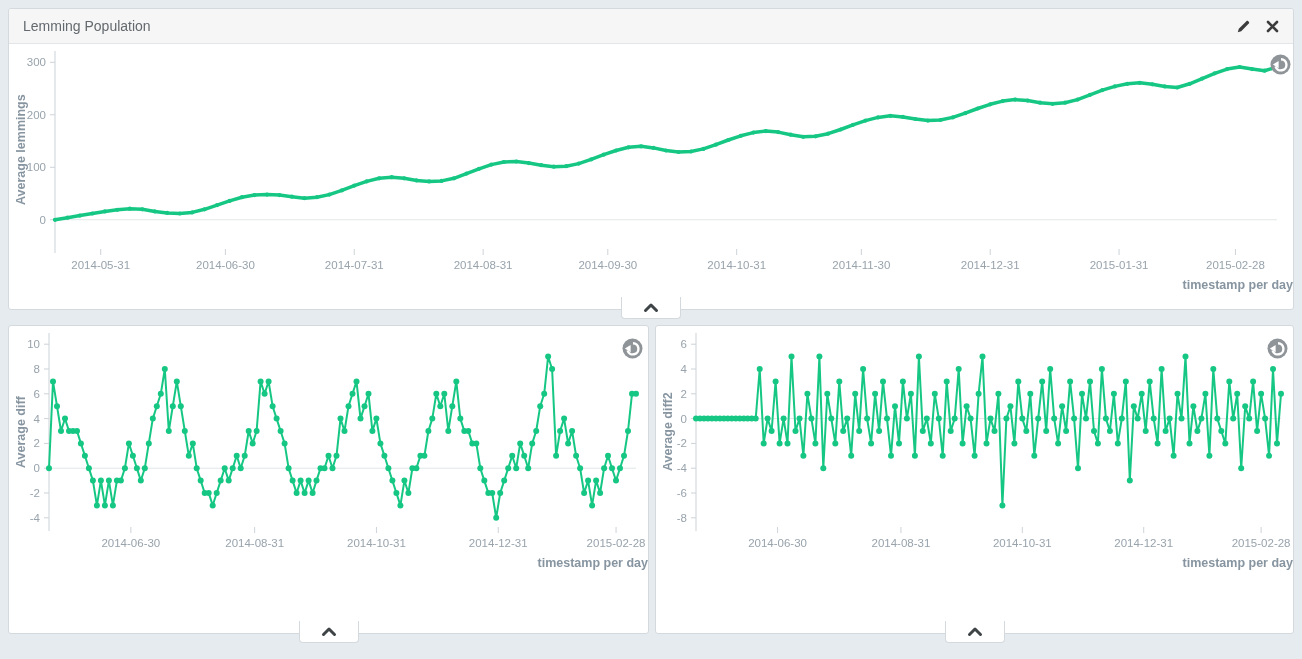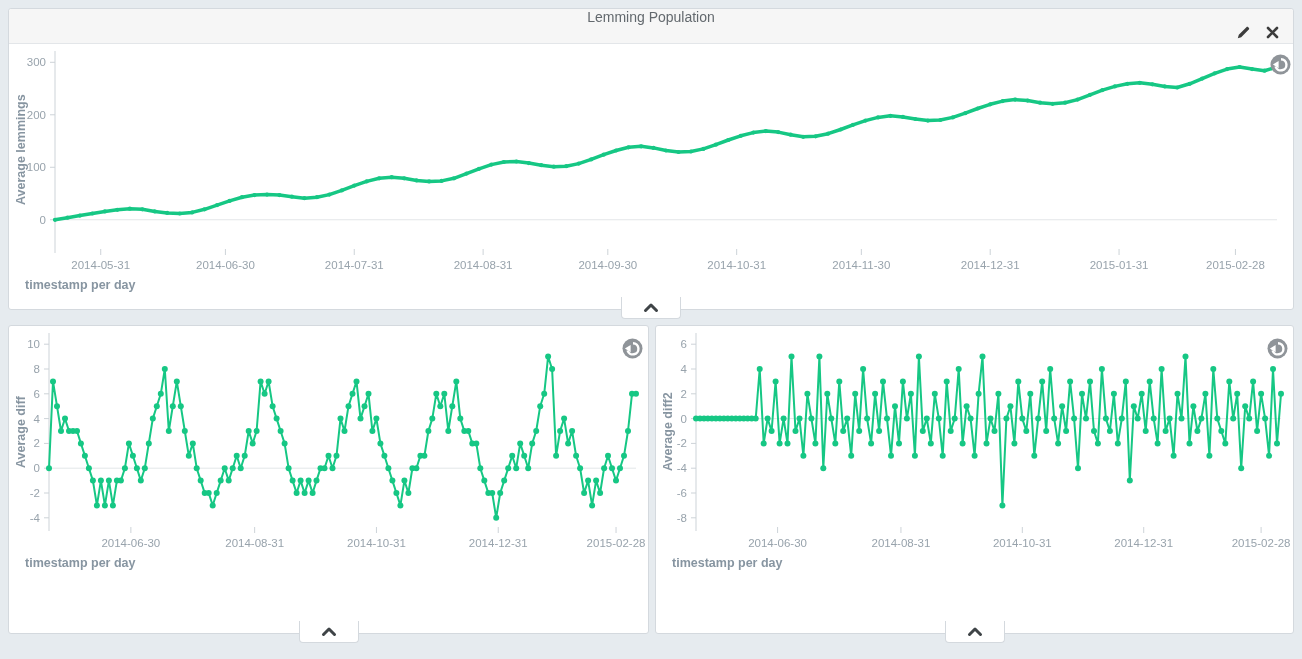--- a/index.html
+++ b/index.html
@@ -12,35 +12,34 @@
   .row{display:flex;gap:6px;margin-bottom:15px;}
   .panel{
     position:relative;background:#fff;
     border:1px solid #d4d9de;border-radius:3px;
     box-sizing:border-box;
   }
   .panel-header{
     height:34px;background:#f6f6f6;border-bottom:1px solid #e3e6e9;
     display:flex;align-items:center;padding:0 14px;
     border-radius:3px 3px 0 0;
-    flex-direction:column;
   }
   .panel-title{color:#63696e;font-size:14px;}
   .header-icons{margin-left:auto;display:flex;gap:15px;align-items:center;}
   .hicon{cursor:pointer;display:inline-flex;}
   .panel-body{position:relative;padding:2px 0 4px 0;}
   .ylabel{
     position:absolute;left:5px;top:12px;height:188px;
     writing-mode:vertical-rl;transform:rotate(180deg);
     display:flex;align-items:center;justify-content:center;
     color:#8795a1;font-weight:bold;font-size:12.5px;
   }
   .xlabel{
-    text-align:left;color:#8795a1;font-weight:bold;font-size:12.5px;
-    margin-top:-14px;padding-left:16px;height:18px;
+    text-align:right;color:#8795a1;font-weight:bold;font-size:12.5px;
+    margin-top:-14px;padding-left:50px;height:18px;
   }
   .reset-btn{position:absolute;cursor:pointer;}
   .reset-top{top:10px;right:2px;}
   .reset-side{top:12px;right:5px;}
   .collapse-tab{
     position:absolute;left:50%;transform:translateX(-50%);bottom:-10px;
     width:58px;height:21px;background:#fff;
     border:1px solid #d4d9de;border-top:none;border-radius:0 0 4px 4px;
     display:flex;align-items:center;justify-content:center;cursor:pointer;
   }

